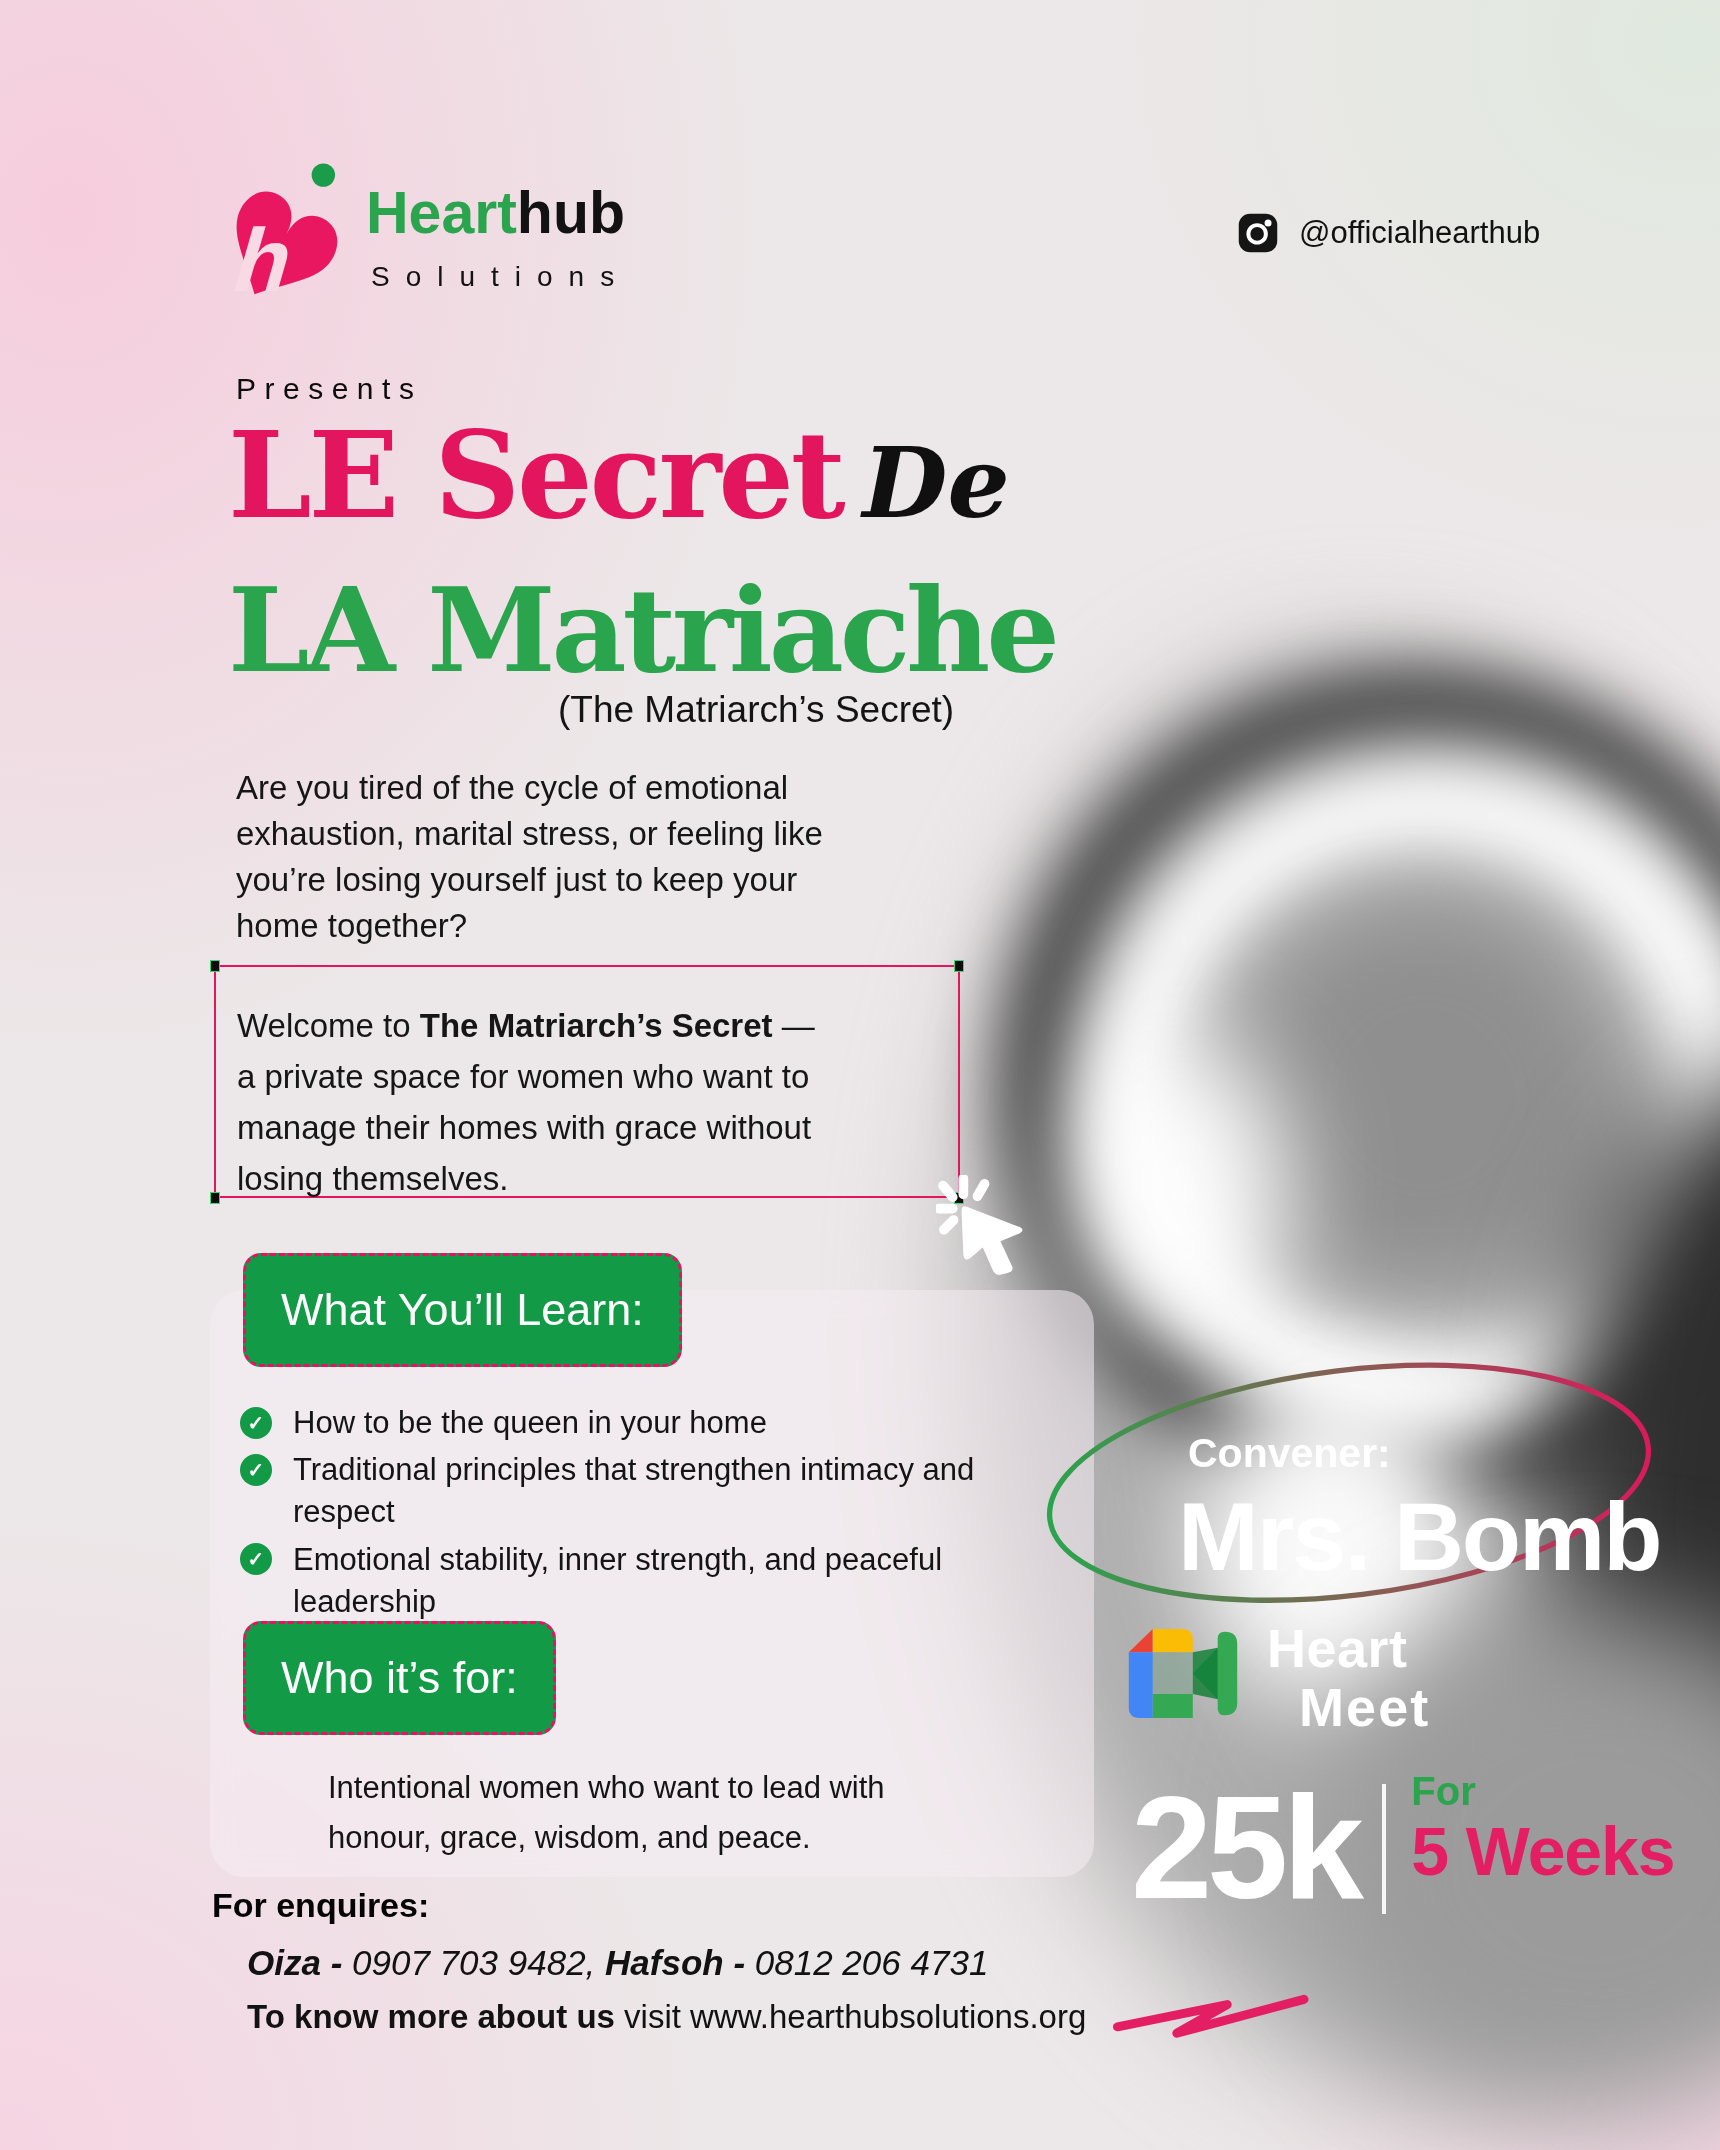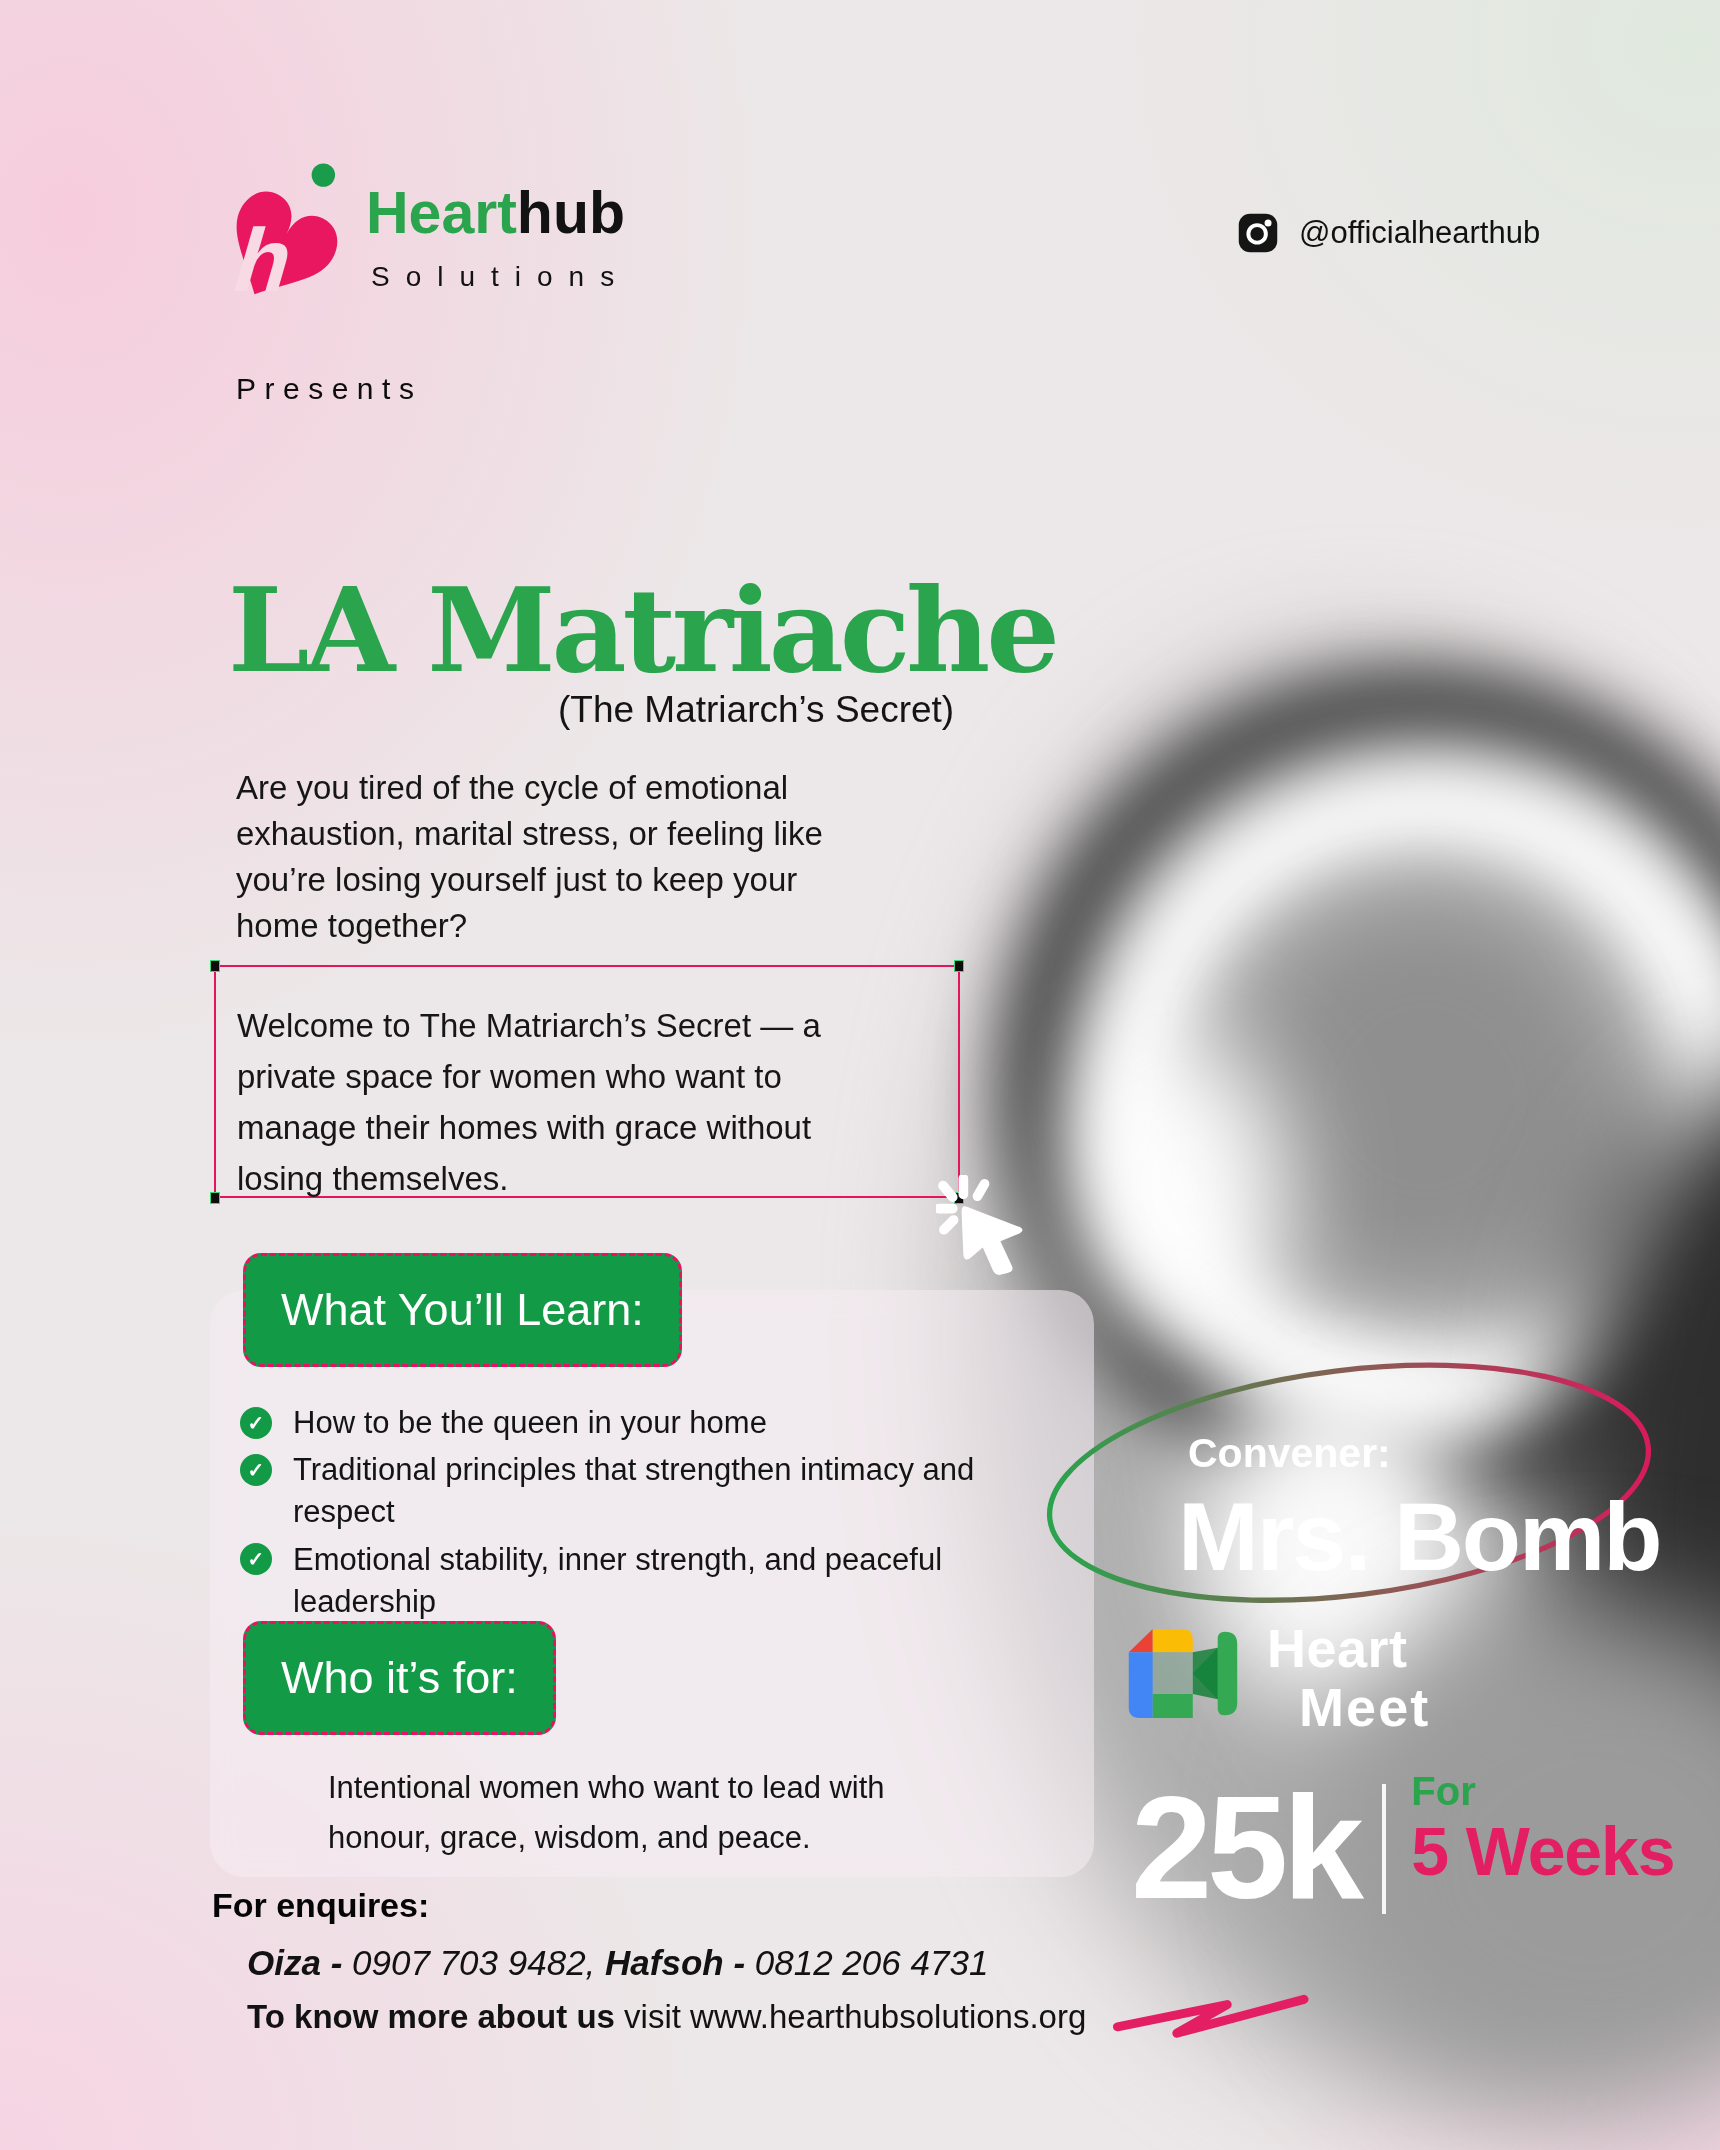--- a/index.html
+++ b/index.html
@@ -34,21 +34,21 @@
   #presents{left:236px;top:372px;z-index:3;font-size:30px;letter-spacing:8.5px;color:#0d0d0d;font-weight:500;}
   #title1{left:228px;top:405px;z-index:3;font-family:"DejaVu Serif",serif;font-weight:700;font-size:119px;letter-spacing:-3.2px;color:#E3155C;white-space:nowrap;}
   #title1 .script{font-family:"DejaVu Serif",serif;font-style:italic;font-weight:700;font-size:98px;color:#101010;letter-spacing:0;margin-left:20px;}
   #title2{left:228px;top:562px;z-index:3;font-family:"DejaVu Serif",serif;font-weight:700;font-size:116px;letter-spacing:-4.2px;color:#2AA44D;white-space:nowrap;}
   #title-sub{left:558px;top:689px;z-index:3;font-size:37px;color:#141414;font-weight:500;}
   
   #intro{left:236px;top:765px;width:632px;z-index:3;font-size:33px;line-height:46px;color:#161616;font-weight:500;}
   
   #selbox{left:214px;top:965px;width:746px;height:233px;z-index:3;border:2.7px solid #E3155C;box-sizing:border-box;}
   #selbox .t{position:absolute;left:21px;top:33px;width:589px;font-size:33px;line-height:51px;color:#161616;font-weight:500;}
-  #selbox .t b{font-weight:400;}
+  #selbox .t b{font-weight:700;}
   .handle{position:absolute;width:9.6px;height:11.7px;background:#0d0d0d;border:1.6px solid #35D97C;box-sizing:border-box;z-index:4;}
   
   #cursor{left:936px;top:1175px;width:90px;height:106px;z-index:6;}
   
   #card{left:210px;top:1290px;width:884px;height:587px;z-index:2;border-radius:34px;
         background:rgba(246,237,242,.55);backdrop-filter:blur(15px);-webkit-backdrop-filter:blur(15px);}
   .badge{position:absolute;z-index:3;background:#129A46;color:#fff;font-size:45px;font-weight:500;
          padding:28px 35px;border:3.2px dashed #EC0F66;border-radius:18px;white-space:nowrap;}
   #badge-learn{left:243px;top:1253px;}
   #badge-who{left:243px;top:1621px;}
@@ -110,20 +110,21 @@
   <div id="ig" class="abs">
     <svg viewBox="0 0 48 48">
       <rect x="2" y="2" width="44" height="44" rx="13" fill="#151515"></rect>
       <circle cx="23" cy="25" r="10" fill="none" stroke="#fff" stroke-width="4.5"></circle>
       <circle cx="35.5" cy="12.5" r="4" fill="#fff"></circle>
     </svg>
     <span class="h">@officialhearthub</span>
   </div>
 
   <div id="presents" class="abs">Presents</div>
+  <div id="title1" class="abs"><span>LE Secret</span><span class="script">De</span></div>
   <div id="title2" class="abs">LA Matriache</div>
   <div id="title-sub" class="abs">(The Matriarch’s Secret)</div>
 
   <div id="intro" class="abs">Are you tired of the cycle of emotional exhaustion, marital stress, or feeling like you’re losing yourself just to keep your home together?</div>
 
   <div id="selbox" class="abs">
     <div class="t"><span>Welcome to </span><b>The Matriarch’s Secret</b><span> — a private space for women who want to manage their homes with grace without losing themselves.</span></div>
   </div>
   <div class="handle" style="left:210px;top:960px;"></div>
   <div class="handle" style="left:954px;top:960px;"></div>

